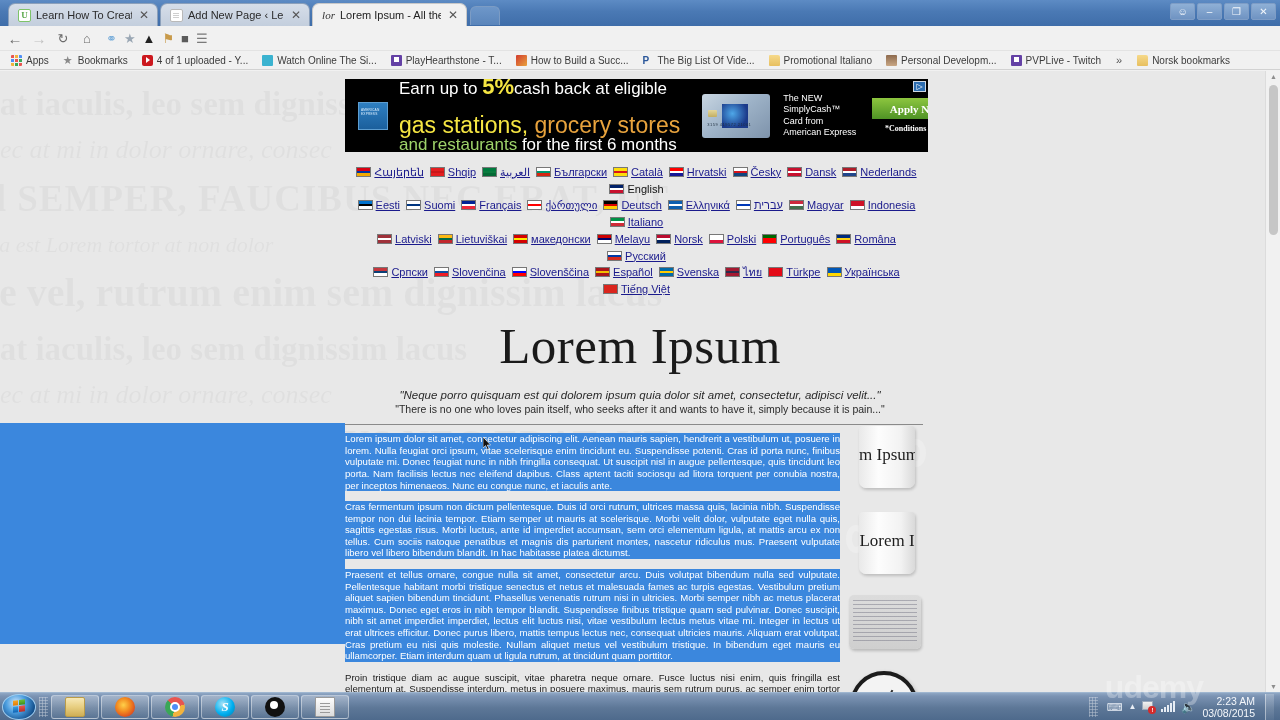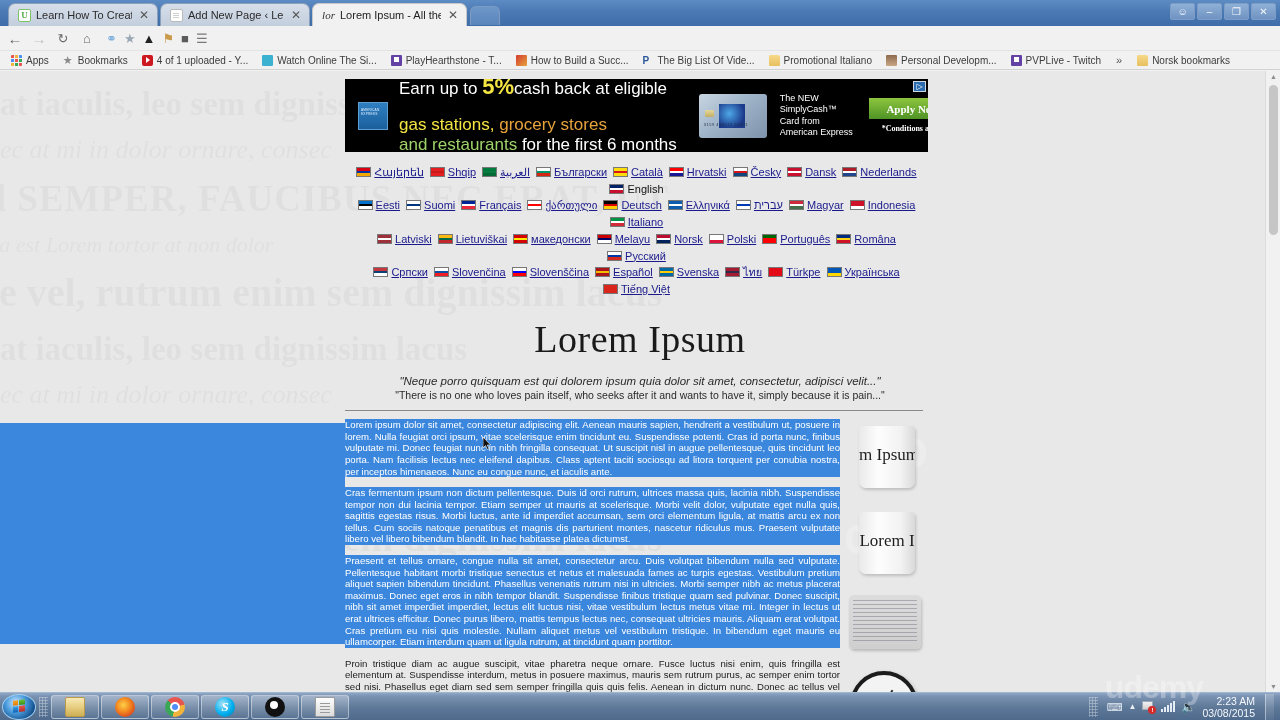--- a/index.html
+++ b/index.html
@@ -157,21 +157,21 @@
   #ad-amex-logo {
     width: 30px; height: 28px; margin-left: 13px; flex: 0 0 30px;
     background: linear-gradient(to bottom,#2e7fc1,#1b5f9c);
     border: 1px solid #5d9dd0;
     font-size: 3.2px; color: #dff0ff; line-height: 1.4; padding: 5px 2px;
     letter-spacing: 0.2px;
   }
   #ad-text { margin-left: 11px; flex: 0 0 auto; }
   #ad-text .l1 { font-size: 17px; color: #fff; line-height: 21px; }
   #ad-text .l1 .pct { color: #f5e542; font-size: 22px; font-weight: bold; }
-  #ad-text .l2 { font-size: 17px; line-height: 20px; margin-top: 16px; }
+  #ad-text .l2 { font-size: 23px; line-height: 20px; margin-top: 16px; }
   #ad-text .l2 .gas { color: #f5e542; }
   #ad-text .l2 .groc { color: #e8a33d; }
   #ad-text .l3 { font-size: 17px; color: #fff; line-height: 20px; }
   #ad-text .l3 .rest { color: #9ed36a; }
   #ad-card {
     width: 68px; height: 44px; margin-left: 22px; flex: 0 0 68px;
     background: linear-gradient(140deg,#c9d6e2 0%,#9fb4c9 45%,#7e93ab 100%);
     border-radius: 3px; position: relative; overflow: hidden;
     font-size: 3px; color: #2a3b4d; padding: 3px;
   }
@@ -215,21 +215,21 @@
     display: inline-block; width: 15px; height: 10px; vertical-align: -1px;
     margin-right: 3px; border: 1px solid #777;
   }
   .lang .nm { text-decoration: underline; }
   .lang.plain .nm { text-decoration: none; color: #111; }
 
   
   #site-title {
     margin-top: 20px; text-align: center;
     font-family: "Liberation Serif", serif;
-    font-size: 38px; color: #1a1a1a; font-weight: normal;
+    font-size: 51px; color: #1a1a1a; font-weight: normal;
     letter-spacing: 0.5px;
   }
   #quote-lat {
     margin-top: 14px; text-align: center; font-style: italic;
     font-size: 11.5px; color: #2a2a2a; font-family: "Liberation Sans", sans-serif;
   }
   #quote-eng {
     margin-top: 2px; text-align: center;
     font-size: 10.5px; color: #2a2a2a;
   }

